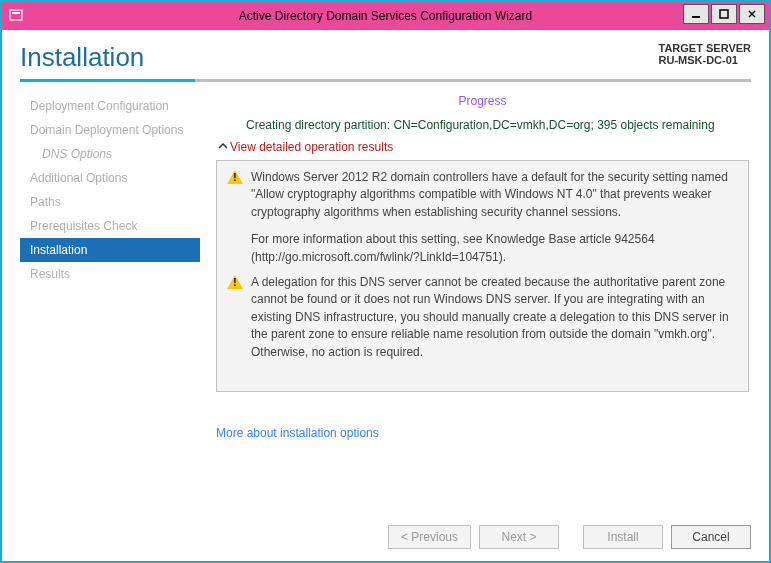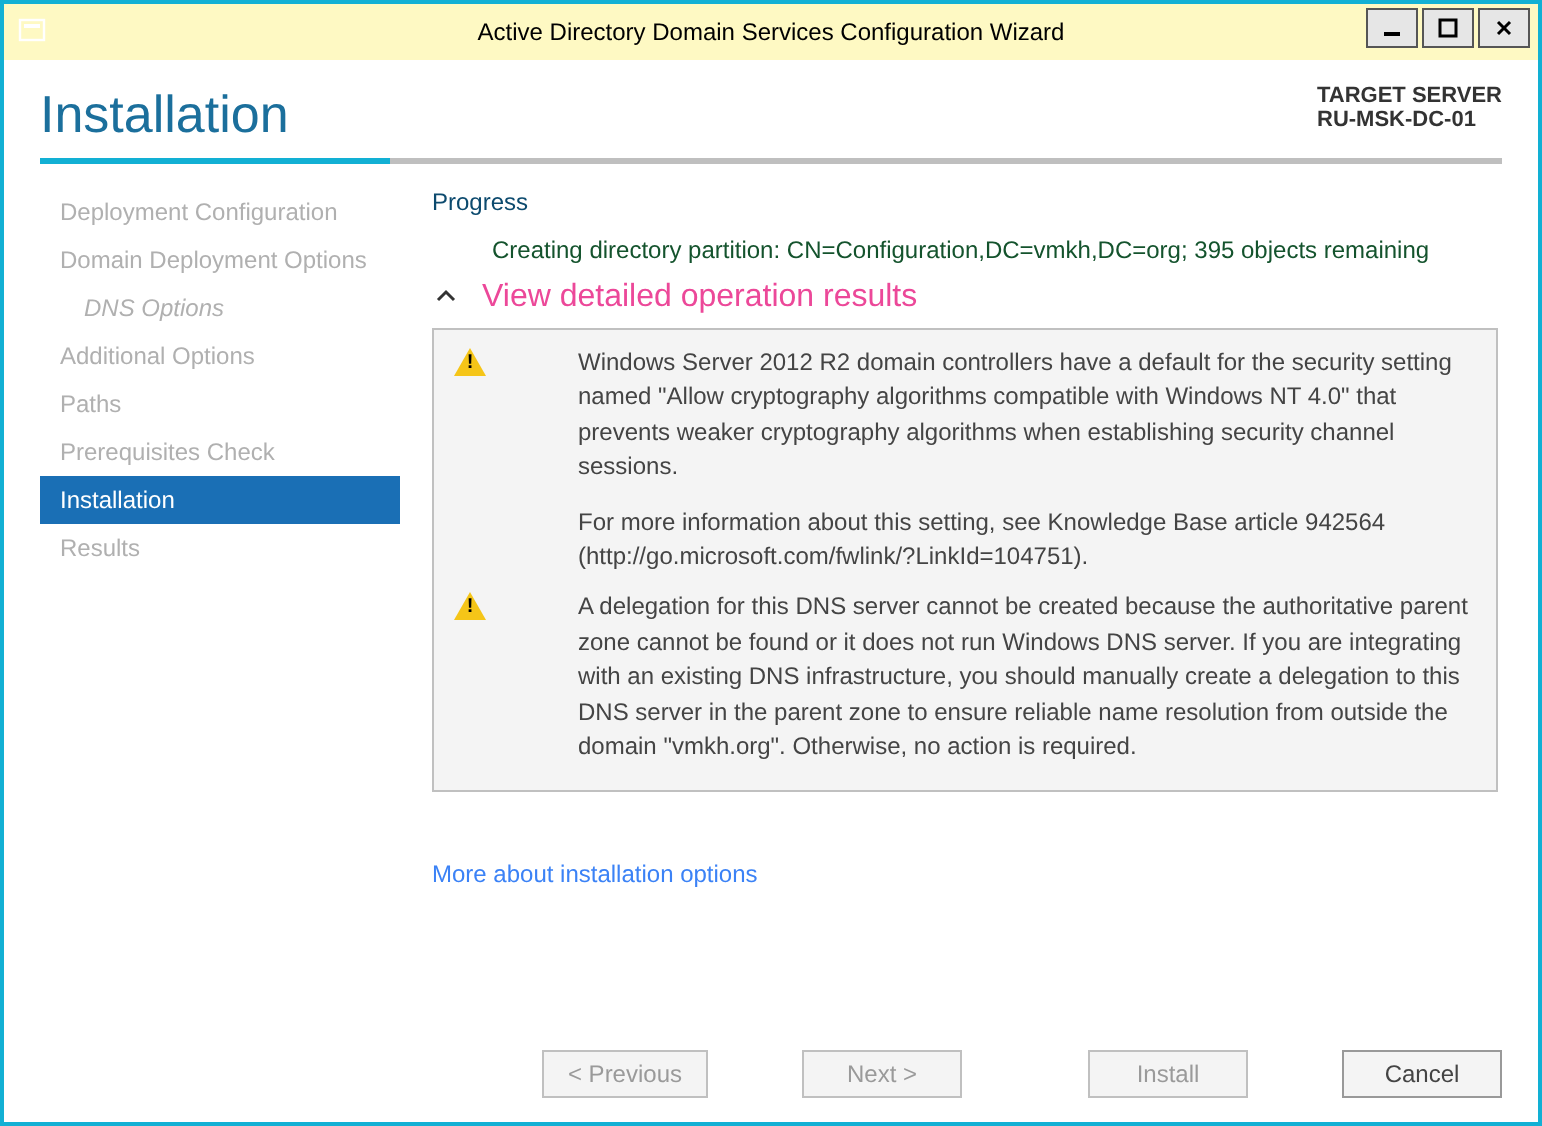--- a/index.html
+++ b/index.html
@@ -1,49 +1,49 @@
 <!DOCTYPE html>
 <html><head>
 <meta charset="utf-8">
 <style>
   * { box-sizing: border-box; margin: 0; padding: 0; font-family: "Segoe UI", Tahoma, sans-serif; }
   body { background:#fff; width:771px; height:563px; overflow:hidden; }
   .window { border:2px solid #12b0d4; width:771px; height:563px; display:flex; flex-direction:column; }
-  .titlebar { background:#fef9c3; height:28px; display:flex; align-items:center; position:relative; }
+  .titlebar { background:#ec4899; height:28px; display:flex; align-items:center; position:relative; }
   .titlebar .sysicon { margin-left:6px; width:16px; height:16px; display:flex; align-items:center; justify-content:center; }
   .titlebar .title { position:absolute; left:0; right:0; text-align:center; font-size:12px; color:#000; pointer-events:none; }
   .winbtns { position:absolute; right:4px; top:2px; display:flex; }
   .winbtn { width:26px; height:20px; border:1px solid #555; background:#e6e6e6; margin-left:2px; display:flex; align-items:center; justify-content:center; font-size:11px; color:#222; cursor:default; }
   .client { flex:1; background:#fff; padding:12px 18px 12px 18px; display:flex; flex-direction:column; }
   .headerrow { display:flex; justify-content:space-between; align-items:flex-start; margin-bottom:6px; }
   .pagetitle { color:#1b6f9c; font-size:26px; font-weight:300; }
   .target { font-size:11px; color:#333; }
   .target .t1 { font-weight:bold; }
   .target .t2 { font-weight:bold; }
   .hr { height:3px; width:100%; background:linear-gradient(to right,#12b0d4 0px,#12b0d4 175px,#bfbfbf 175px,#bfbfbf 100%); margin-bottom:12px; }
   .main { display:flex; flex:1; min-height:0; }
   .nav { width:180px; font-size:12px; color:#b0b0b0; }
   .nav .item { padding:5px 10px; white-space:nowrap; cursor:default; }
   .nav .sub { padding-left:22px;font-style:italic; }
   .nav .active { background:#1a6fb5; color:#fff; }
   .content { flex:1; padding:0 2px 0 16px; display:flex; flex-direction:column; min-height:0; font-size:12px; color:#333; }
-  .progresslabel { font-size:12px; color:#0c4a6e; margin-bottom:4px; }
+  .progresslabel { font-size:12px; color:#8b5cf6; margin-bottom:4px;text-align:center; }
   .progressline { font-size:12px; color:#14532d; margin:6px 0 8px 30px; }
   .collapse { display:flex; align-items:center; cursor:default; margin-bottom:6px; }
   .collapse .chev { width:14px; text-align:center; font-size:11px; color:#333; }
-  .collapse .lab { font-size:16px; color:#ec4899; margin-left:11px; }
+  .collapse .lab { font-size:12px; color:#b91c1c; margin-left:0; }
   .resultbox { border:1px solid #c0c0c0; background:#f4f4f4; flex:0 0 232px; padding:8px 10px; overflow:hidden; font-size:12px; color:#444; line-height:1.45; }
   .warn { display:flex; margin-bottom:8px; }
   .warn .icn { width:18px; height:18px; flex:0 0 18px; margin-right:6px; }
-  .warn .msg { flex:1;margin-left:38px; }
+  .warn .msg { flex:1; }
   .warn .msg .gap { height:10px; }
   .tri { width:0;height:0;border-left:8px solid transparent;border-right:8px solid transparent;border-bottom:14px solid #f5c518; position:relative; margin-top:1px; }
   .tri .ex { position:absolute; left:-3px; top:1px; width:6px; text-align:center; font-weight:bold; font-size:10px; color:#000; }
   .morelink { color:#3b82f6; font-size:12px; margin-top:34px; cursor:default; }
-  .footer { display:flex; justify-content:flex-end; border-top:0; padding:10px 0 0 0; margin-top:auto;gap:39px; }
+  .footer { display:flex; justify-content:flex-end; border-top:0; padding:10px 0 0 0; margin-top:auto; }
   .btn { min-width:80px; height:24px; border:1px solid #999; background:#f4f4f4; font-size:12px; color:#444; margin-left:8px; cursor:default; padding:0 12px; }
   .btn.gray { color:#9a9a9a; border-color:#c0c0c0; }
 </style>
 </head>
 <body>
 
 <div class="window">
   <div class="titlebar">
     <span class="sysicon">
       <svg width="16" height="16" viewBox="0 0 16 16">

